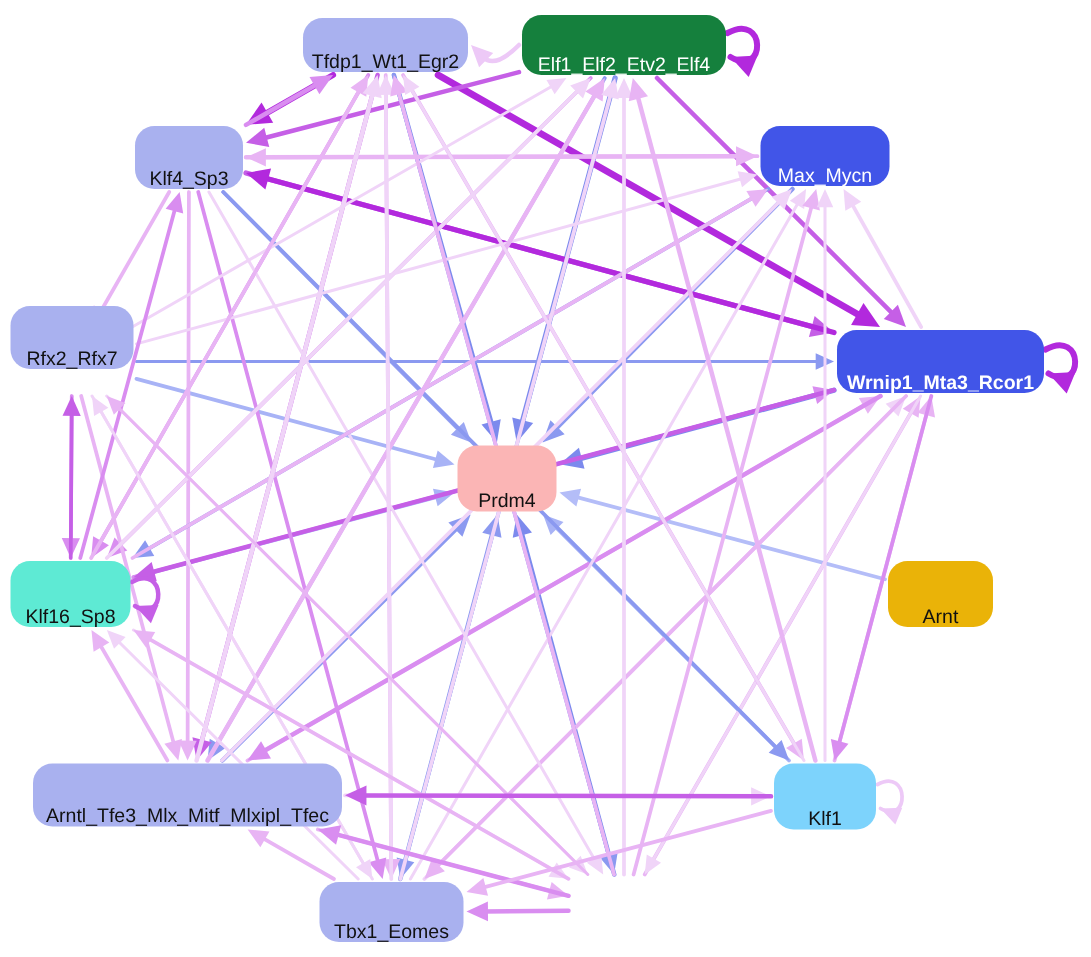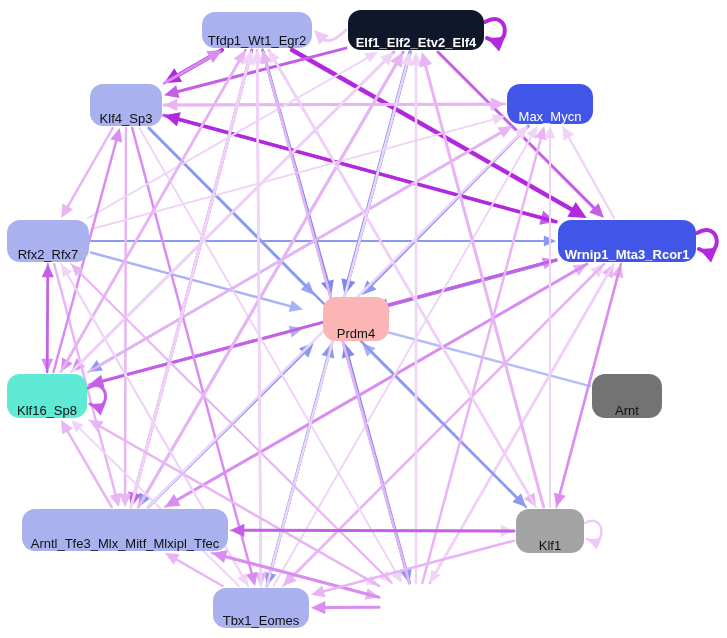--- a/index.html
+++ b/index.html
@@ -201,47 +201,47 @@
       <path d="M 699 249 L 717.052 248.056 L 711.1239999999999 262.408 Z" fill="#b229dd" stroke="none"></path>
       <path d="M 88 388 C 111 375.35, 111 416.65, 90 404" fill="none" stroke="#c55fe6" stroke-width="3" stroke-linecap="round"></path>
       <path d="M 90 404 L 105.683 403.31600000000003 L 100.629 415.552 Z" fill="#c55fe6" stroke="none"></path>
       <path d="M 585 523 C 606.5 511.175, 606.5 550.825, 587 539" fill="none" stroke="#edc9f7" stroke-width="2.5" stroke-linecap="round"></path>
       <path d="M 587 539 L 601.4985 538.4459999999999 L 596.8815000000001 549.624 Z" fill="#edc9f7" stroke="none"></path>
     </svg>
   <div id="node-layer">
       <div class="node" style="left: 202px; top: 12px; width: 110px; height: 36px; background: rgb(169, 177, 239);">
         <span style="color: rgb(17, 17, 17);">Tfdp1_Wt1_Egr2</span>
       </div>
-      <div class="node" style="left: 348px; top: 10px; width: 136px; height: 40px; background: #0f172a; font-weight: bold;">
+      <div class="node" style="left: 348px; top: 10px; width: 136px; height: 40px; background: #15803d;">
         <span style="color: rgb(255, 255, 255);">Elf1_Elf2_Etv2_Elf4</span>
       </div>
       <div class="node" style="left: 90px; top: 84px; width: 72px; height: 42px; background: rgb(169, 177, 239);">
         <span style="color: rgb(17, 17, 17);">Klf4_Sp3</span>
       </div>
       <div class="node" style="left: 507px; top: 84px; width: 86px; height: 40px; background: rgb(65, 85, 232);">
         <span style="color: rgb(255, 255, 255);">Max_Mycn</span>
       </div>
-      <div class="node" style="left: 7px; top: 220px; width: 82px; height: 42px; background: rgb(169, 177, 239);">
+      <div class="node" style="left: 7px; top: 204px; width: 82px; height: 42px; background: rgb(169, 177, 239);">
         <span style="color: rgb(17, 17, 17);">Rfx2_Rfx7</span>
       </div>
       <div class="node" style="left: 558px; top: 220px; width: 138px; height: 42px; background: rgb(65, 85, 232); font-weight: bold;">
         <span style="color: rgb(255, 255, 255);">Wrnip1_Mta3_Rcor1</span>
       </div>
-      <div class="node" style="left: 323px; top: 297px; width: 66px; height: 44px; background: rgb(251, 181, 181);">
+      <div class="node" style="left: 305px; top: 297px; width: 66px; height: 44px; background: rgb(251, 181, 181);">
         <span style="color: rgb(17, 17, 17);">Prdm4</span>
       </div>
       <div class="node" style="left: 7px; top: 374px; width: 80px; height: 44px; background: #5eead4;">
         <span style="color: rgb(17, 17, 17);">Klf16_Sp8</span>
       </div>
-      <div class="node" style="left: 592px; top: 374px; width: 70px; height: 44px; background: #737373;">
+      <div class="node" style="left: 592px; top: 374px; width: 70px; height: 44px; background: #eab308;">
         <span style="color: rgb(17, 17, 17);">Arnt</span>
       </div>
       <div class="node" style="left: 22px; top: 509px; width: 206px; height: 42px; background: rgb(169, 177, 239);">
         <span style="color: rgb(17, 17, 17);">Arntl_Tfe3_Mlx_Mitf_Mlxipl_Tfec</span>
       </div>
-      <div class="node" style="left: 516px; top: 509px; width: 68px; height: 44px; background: #a3a3a3;">
+      <div class="node" style="left: 516px; top: 509px; width: 68px; height: 44px; background: #7dd3fc;">
         <span style="color: rgb(17, 17, 17);">Klf1</span>
       </div>
       <div class="node" style="left: 213px; top: 588px; width: 96px; height: 40px; background: rgb(169, 177, 239);">
         <span style="color: rgb(17, 17, 17); margin-top: 44px;">Tbx1_Eomes</span>
       </div>
     </div>
 </div>
 
 </body></html>

